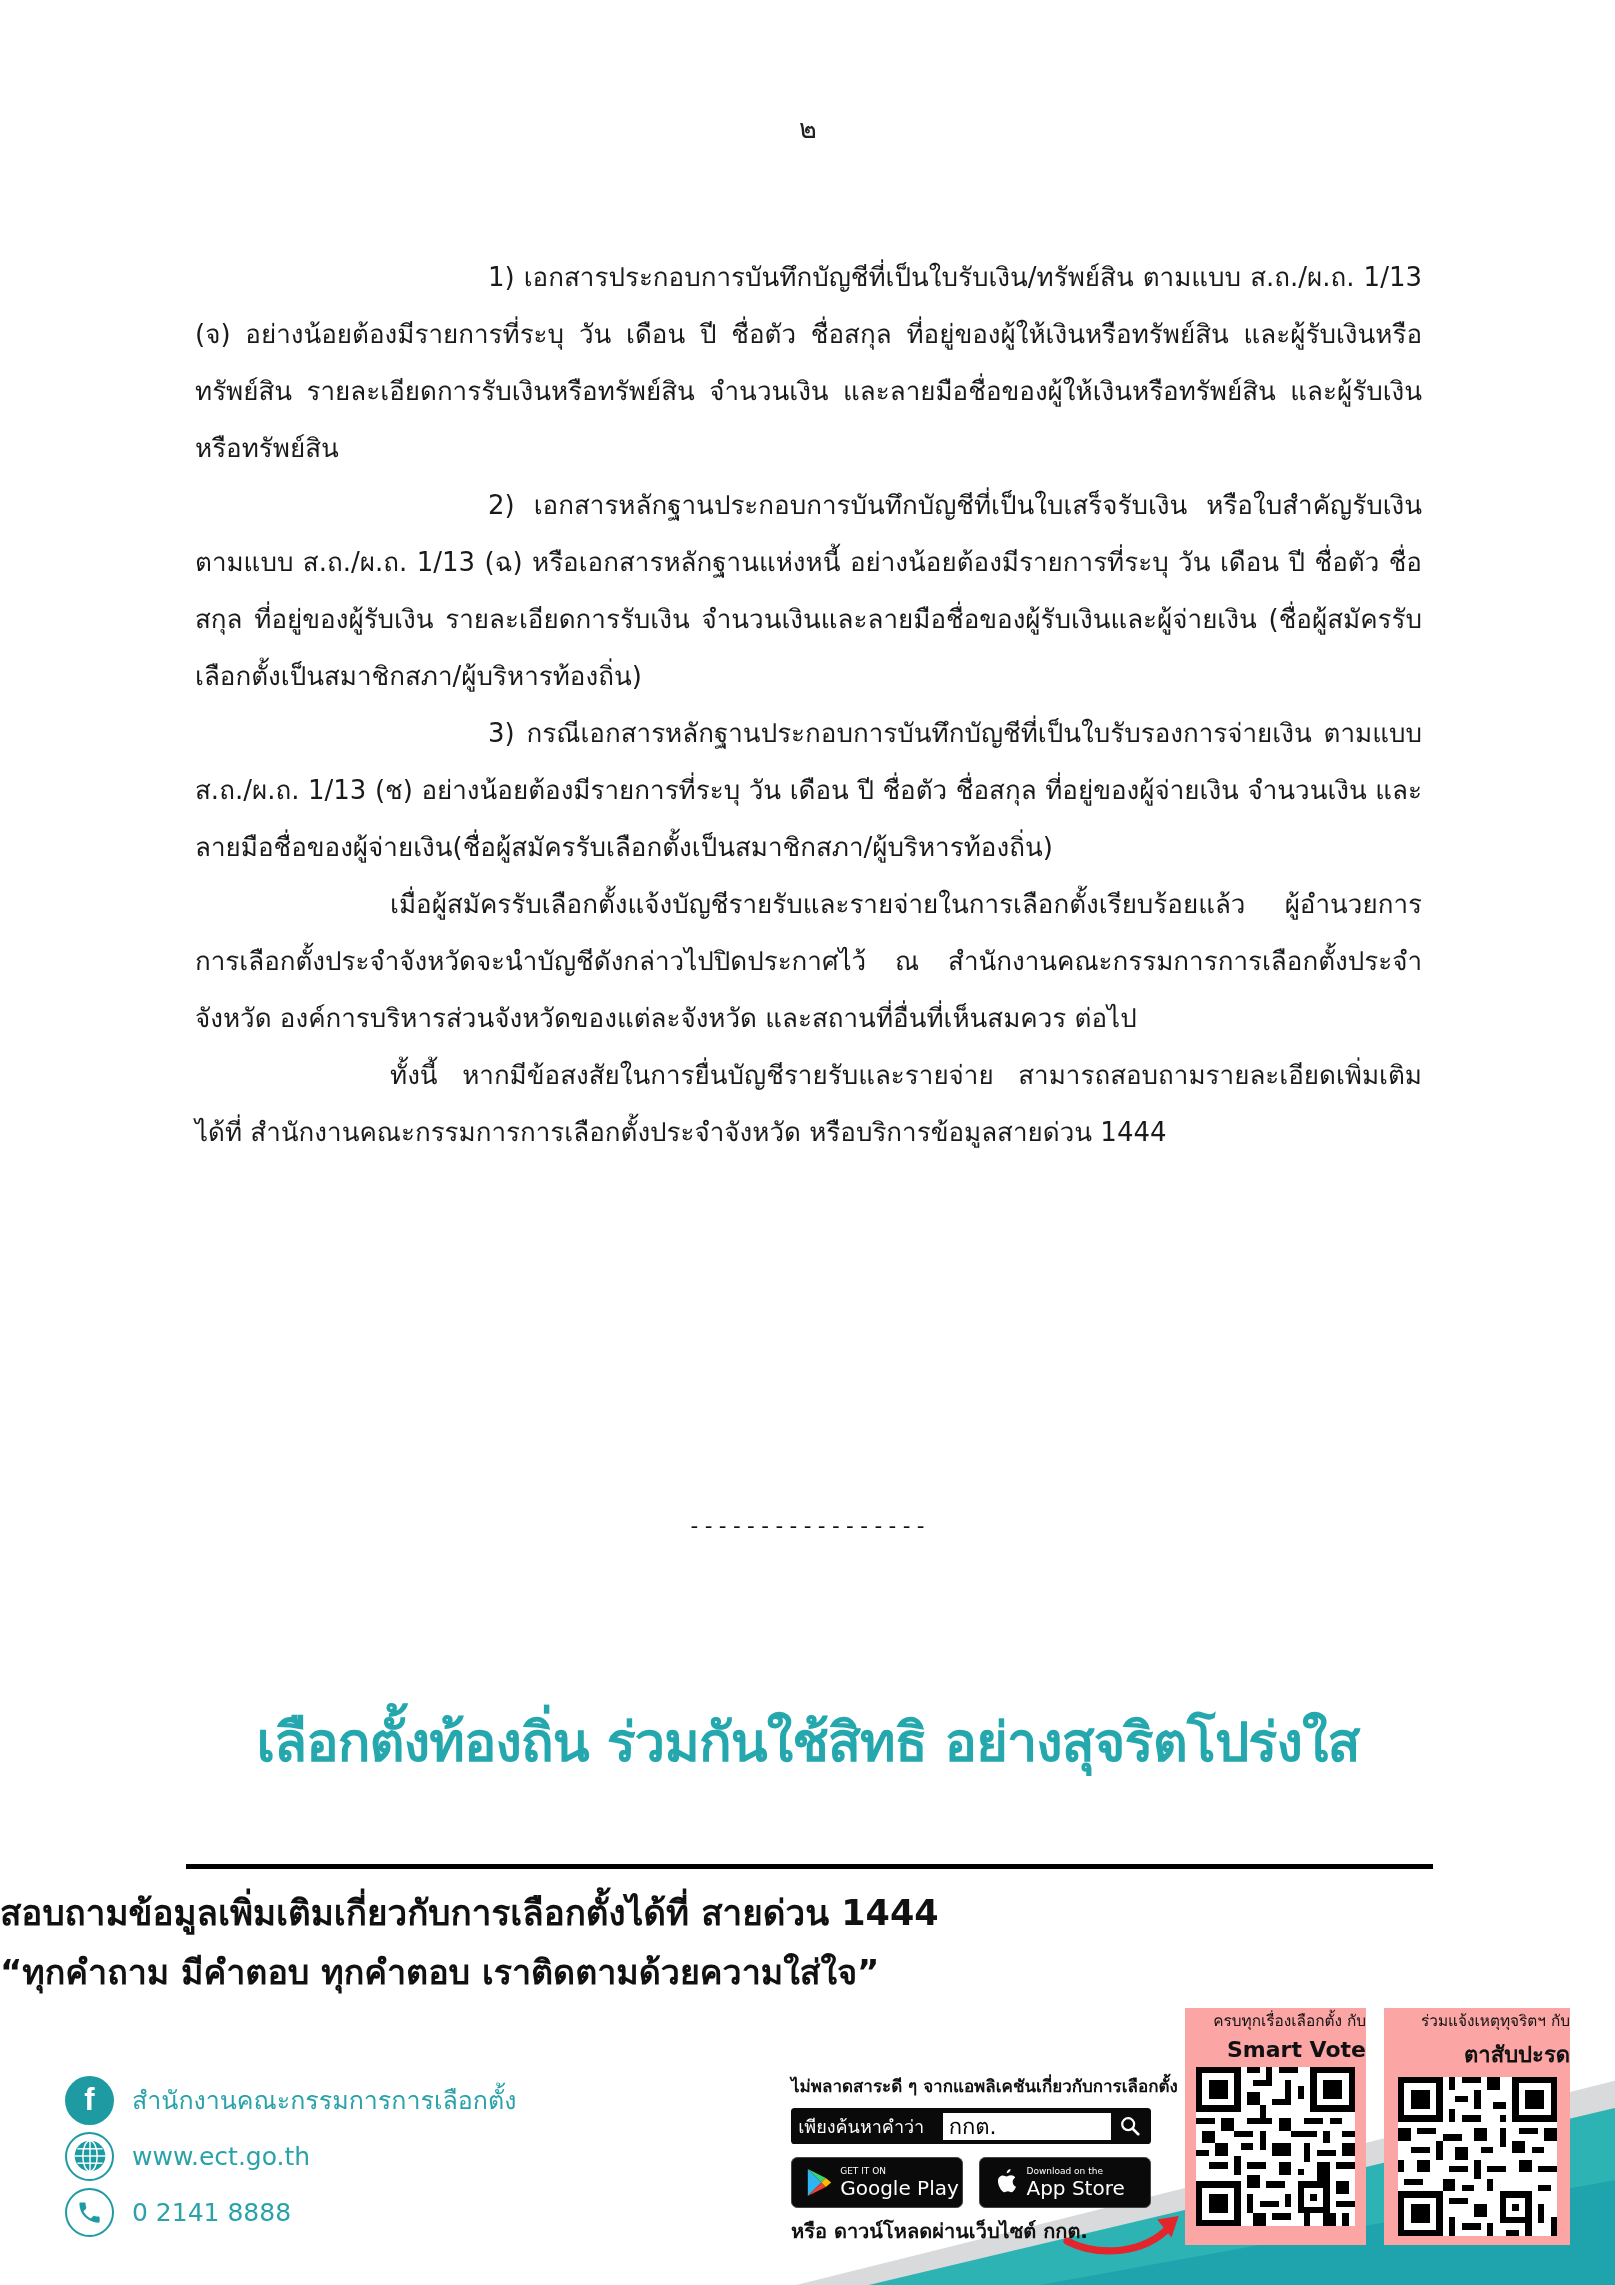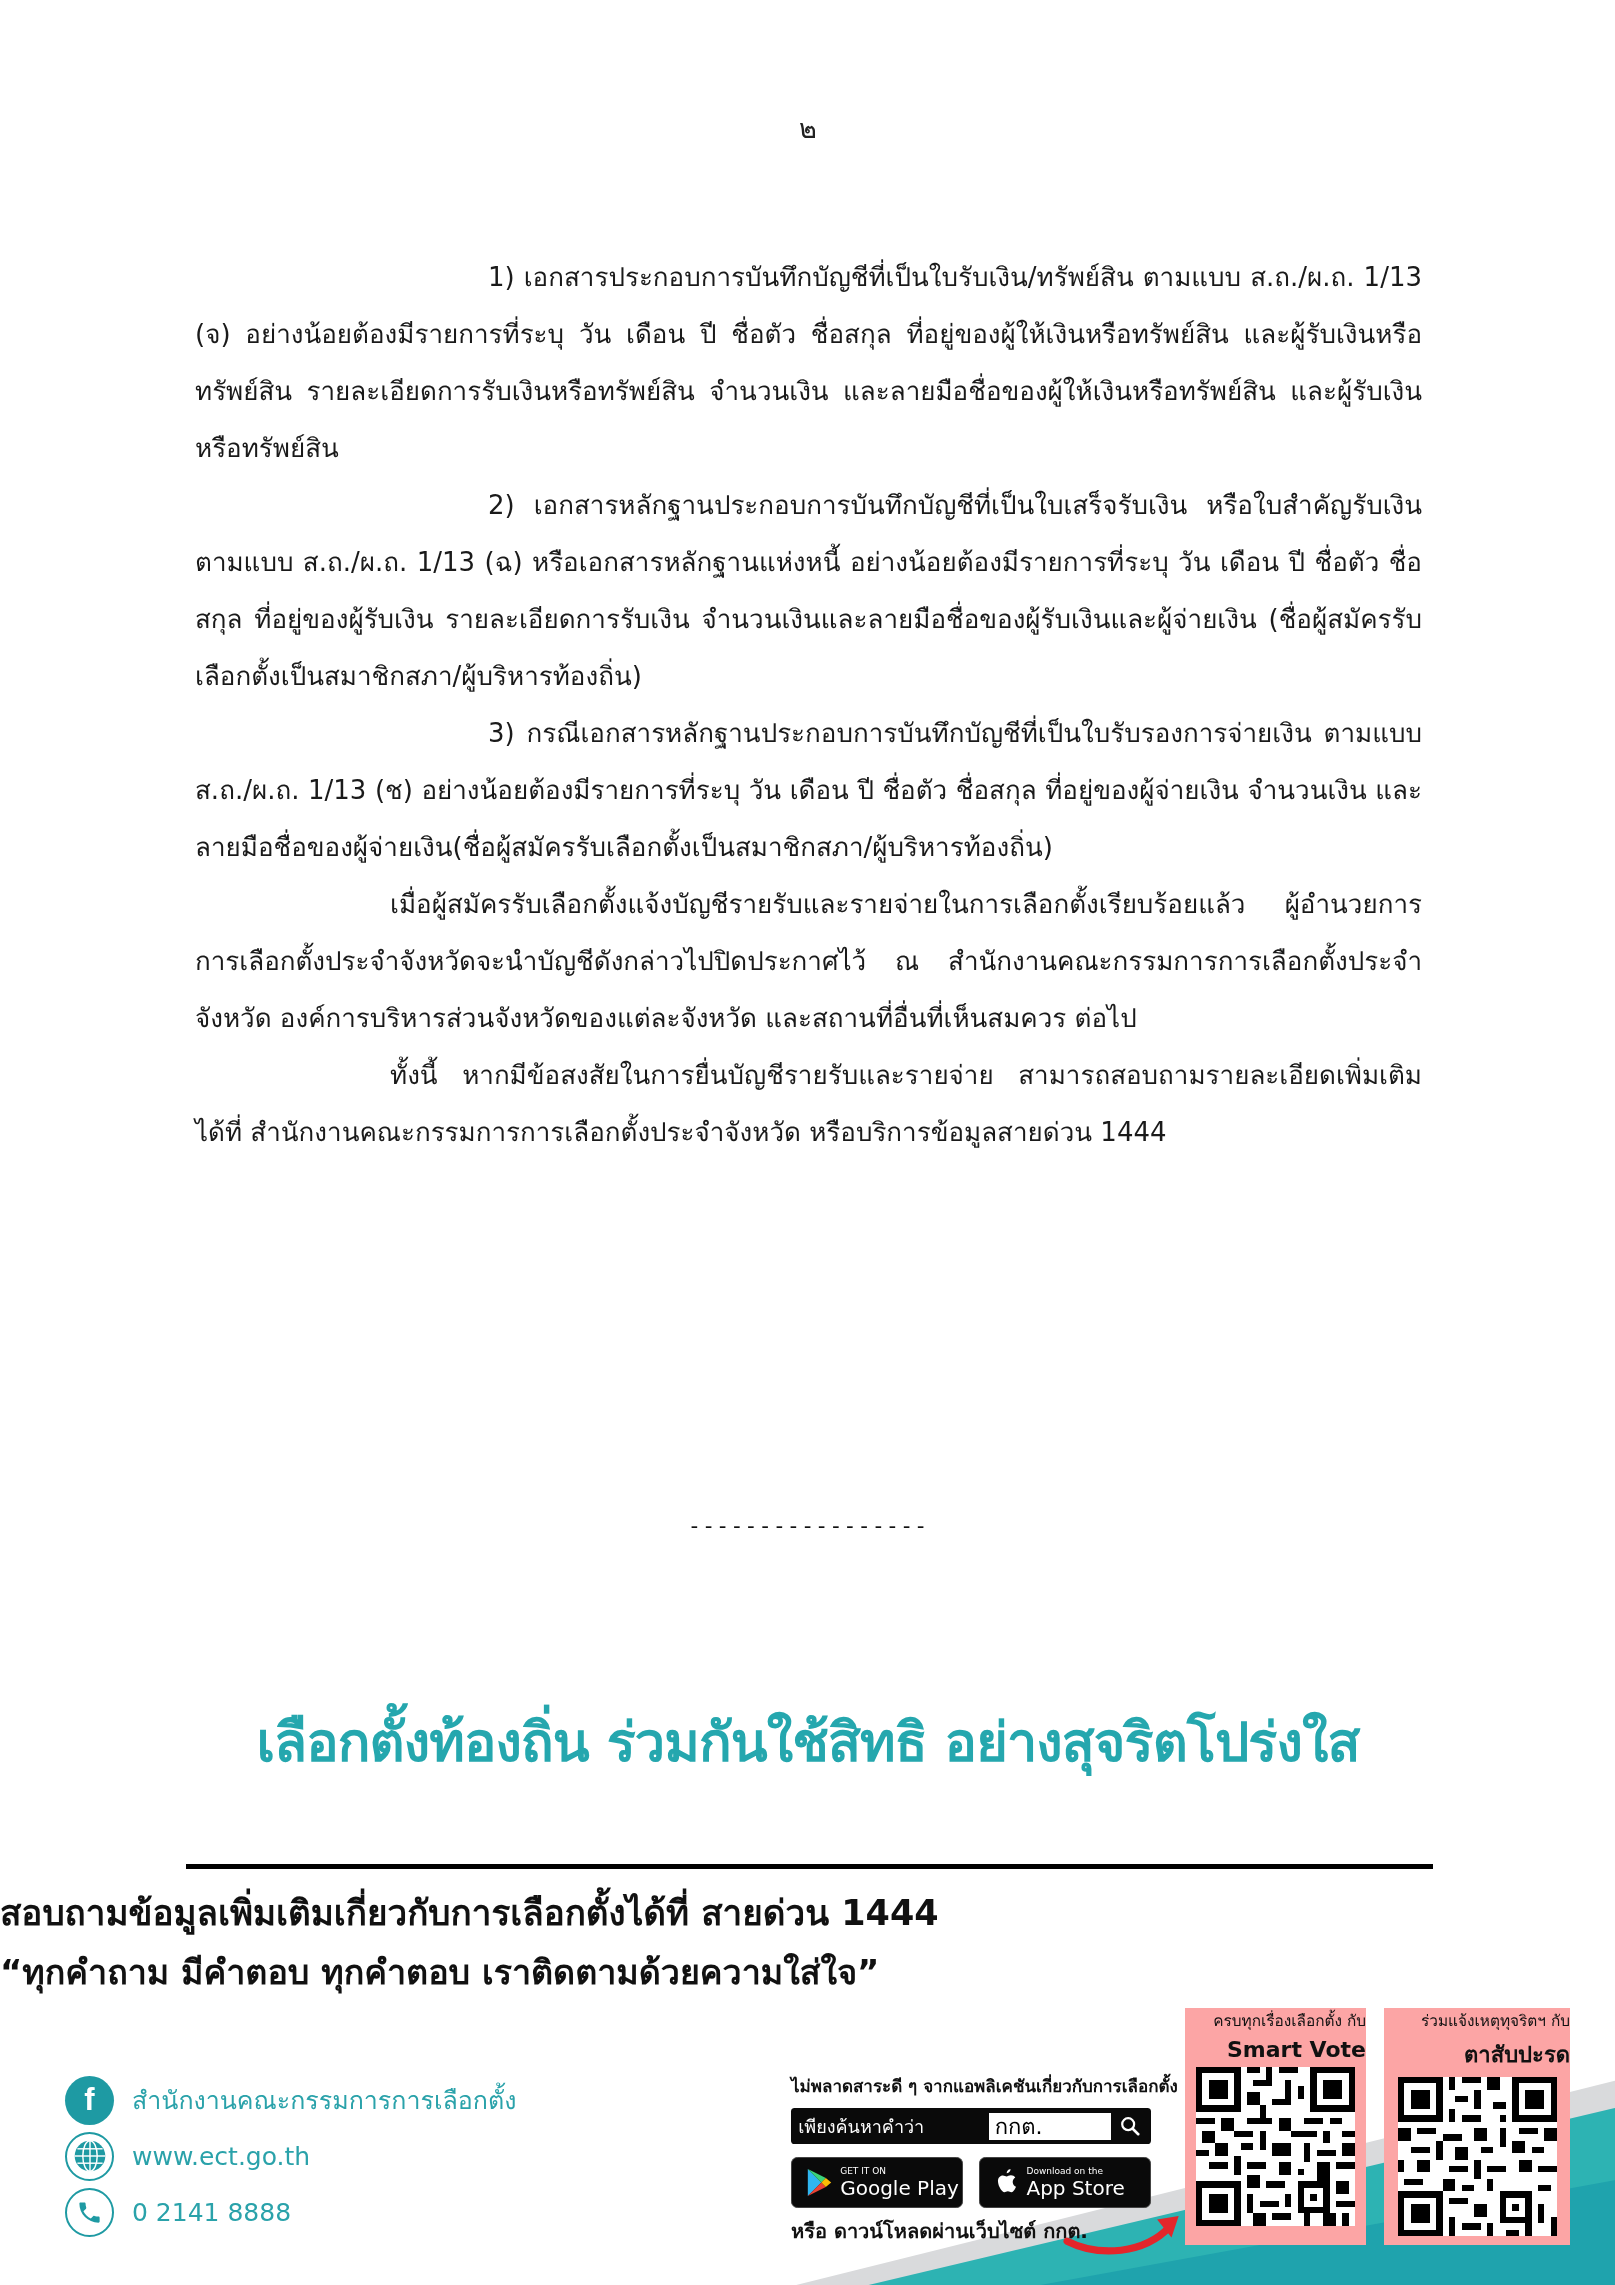--- a/index.html
+++ b/index.html
@@ -19,22 +19,22 @@
   .contacts { position:absolute; left:65px; top:2072px; }
   .contact { display:flex; align-items:center; height:56px; }
   .c-icon { width:49px; height:49px; border-radius:50%; display:flex; align-items:center; justify-content:center; box-sizing:border-box; margin-right:18px; }
   .c-icon.fb { background:#1e9aa3; color:#fff; font-weight:bold; font-size:31px; font-family:"Liberation Sans",sans-serif; }
   .c-icon.outline { border:2.7px solid #1e9aa3; }
   .c-text { font-size:25px; color:#2aa2aa; }
 
   .app-block { position:absolute; left:791px; top:2072px; width:362px; }
   .app-head { font-size:17px; font-weight:bold; color:#111; white-space:nowrap; }
   .search-bar { margin-top:9px; height:36px; background:#0a0a0a; border-radius:3.6px; display:flex; align-items:center; padding:0 7.2px; box-sizing:border-box; width:360px; }
-  .search-label { color:#fff; font-size:18px; white-space:nowrap; margin-right:25px; }
-  .search-box { background:#fff; height:27px; flex:1; display:flex; align-items:center; padding-left:5.4px; font-size:22px; color:#000;margin-left:40px; }
+  .search-label { color:#fff; font-size:18px; white-space:nowrap; margin-right:19px; }
+  .search-box { background:#fff; height:27px; flex:1; display:flex; align-items:center; padding-left:5.4px; font-size:22px; color:#000; }
   .search-icon { width:27px; height:27px; display:flex; align-items:center; justify-content:center; margin-left:5.4px; }
   .stores { display:flex; gap:16.3px; margin-top:12.7px; }
   .store { width:172px; height:51px; background:#0a0a0a; border-radius:6.3px; border:0.9px solid #444; display:flex; align-items:center; box-sizing:border-box; padding-left:14px; color:#fff; }
   .store .s-small { font-size:9px; line-height:11px; }
   .store .s-big { font-size:20px; line-height:22px; }
   .store .s-texts { margin-left:7.2px; display:flex; flex-direction:column; }
   .dl-web { margin-top:7.2px; font-size:20px; font-weight:bold; color:#111; white-space:nowrap; }
 
   .teal-band { position:absolute; left:0; top:0; width:1616px; height:2285px; pointer-events:none; }
 

